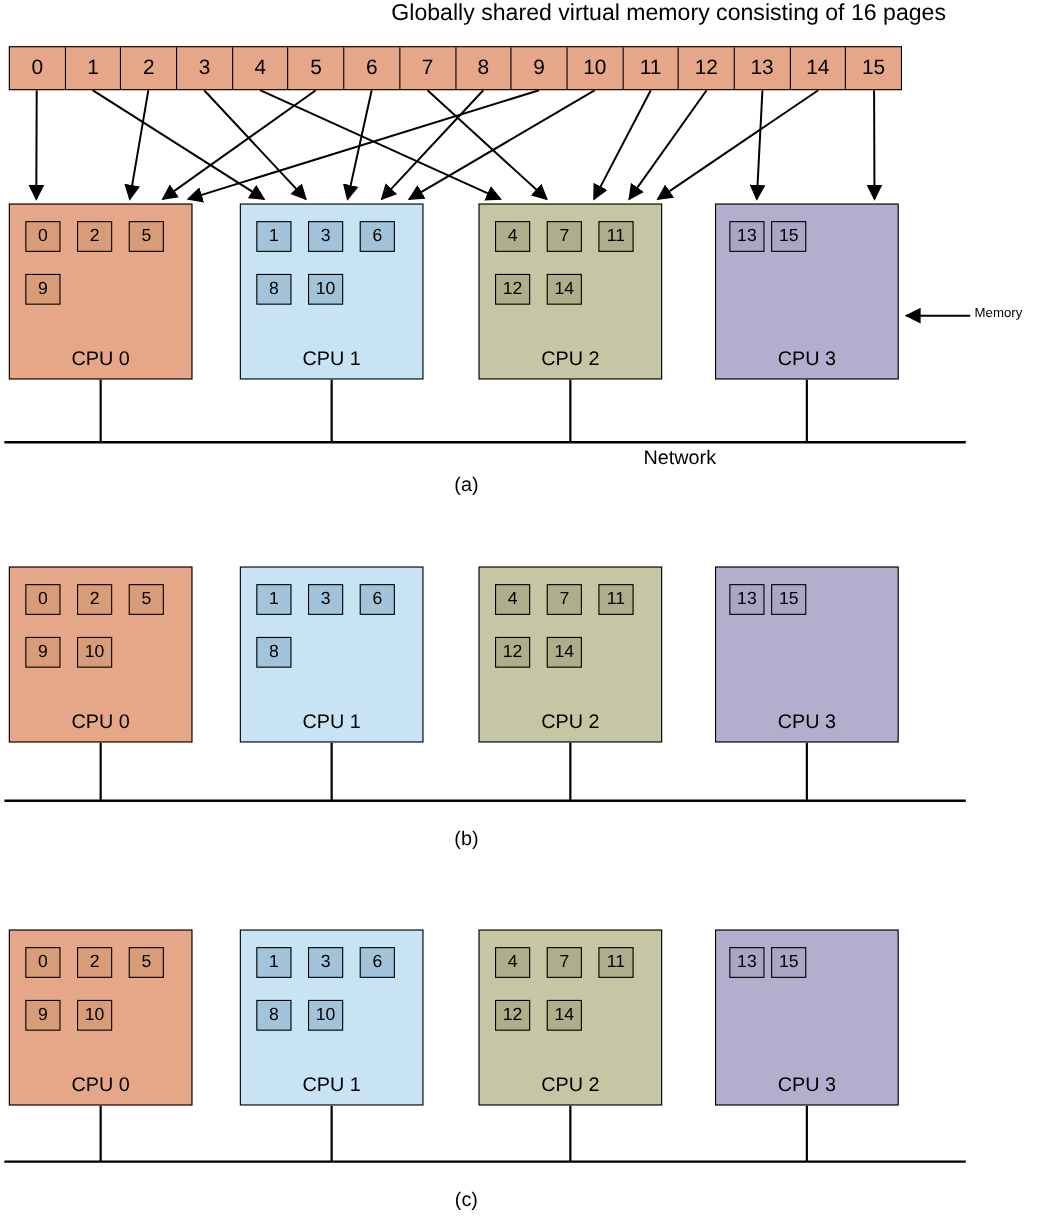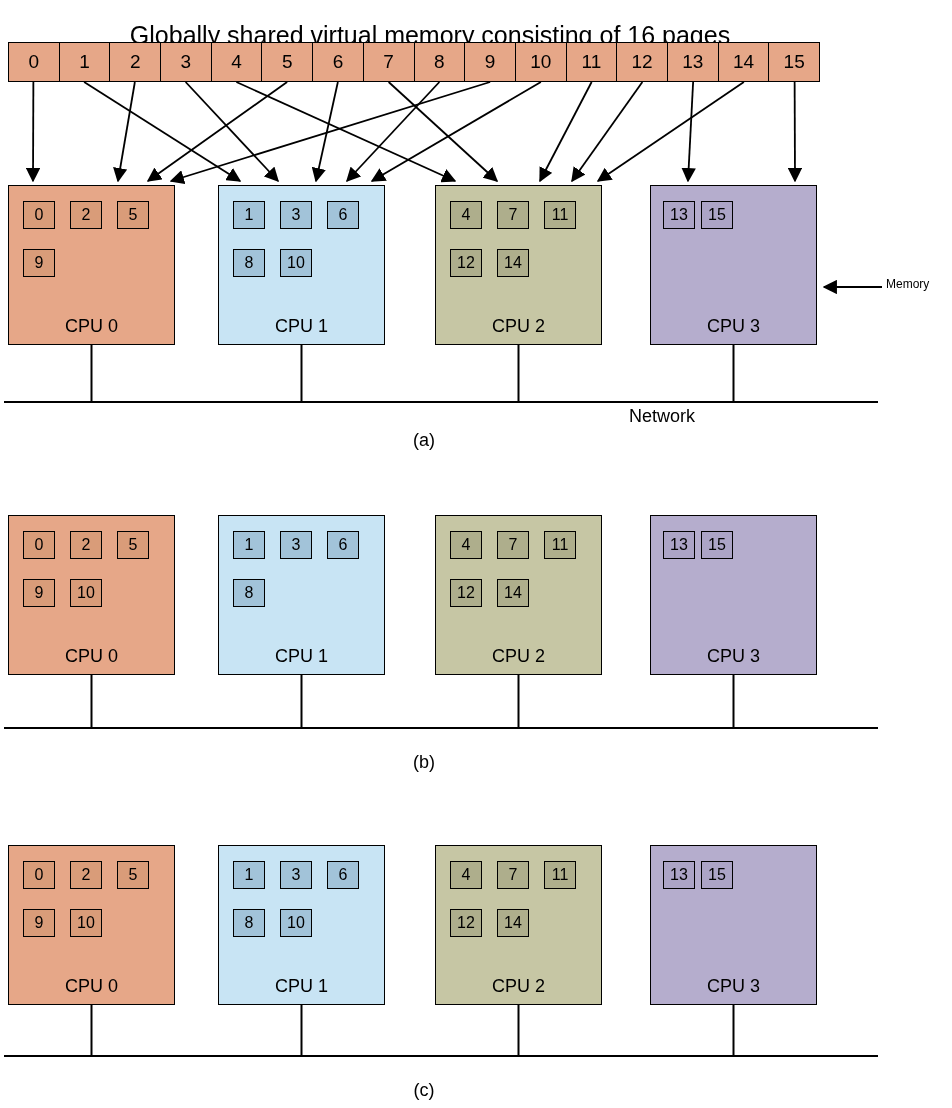--- a/index.html
+++ b/index.html
@@ -1,28 +1,28 @@
 <!DOCTYPE html>
 <html><head>
 <meta charset="utf-8">
 <style>
   * { margin:0; padding:0; box-sizing:border-box; }
   html,body { background:#ffffff; }
   body { font-family:"Liberation Sans", sans-serif; color:#000; }
   .canvas { position:relative; width:952px; height:1108px; background:#fff; overflow:hidden; }
   #diagram-svg { position:absolute; left:0; top:0; width:952px; height:1108px; pointer-events:none; }
-  .title { position:absolute; left:0; top:21px; width:860px; text-align:center; font-size:25px; }
+  .title { position:absolute; left:0; top:0; width:860px; text-align:right; font-size:21px; }
   .page-row { position:absolute; left:8px; top:42px; width:812px; height:40px; display:flex; border:1.6px solid #000; }
   .vcell { flex:1; display:flex; align-items:center; justify-content:center; font-size:19px; border-right:1.6px solid #000; }
   .vcell:last-child { border-right:none; }
   .cpu-box { position:absolute; width:167px; height:160px; border:1.7px solid #000; }
   .pcell { position:absolute; width:32px; height:28px; border:1.7px solid #000; display:flex; align-items:center; justify-content:center; font-size:16px; }
   .cpu-name { position:absolute; left:0; top:130px; width:100%; text-align:center; font-size:18px; }
   .sec-label { position:absolute; left:0; width:848px; text-align:center; font-size:18px; }
-  .net-label { position:absolute; left:585px; top:406px; font-size:18px;margin-left:44px; }
+  .net-label { position:absolute; left:585px; top:406px; font-size:18px; }
   .mem-label { position:absolute; left:886px; top:277px; font-size:12px; }
 </style>
 </head>
 <body>
 
 <div class="canvas">
   <svg id="diagram-svg">
       <defs>
         <marker id="arrowhead" viewBox="0 0 10 10" refX="9" refY="5" markerWidth="8" markerHeight="8" orient="auto-start-reverse">
           <path d="M0,0 L10,5 L0,10 z" fill="#000000"></path>

